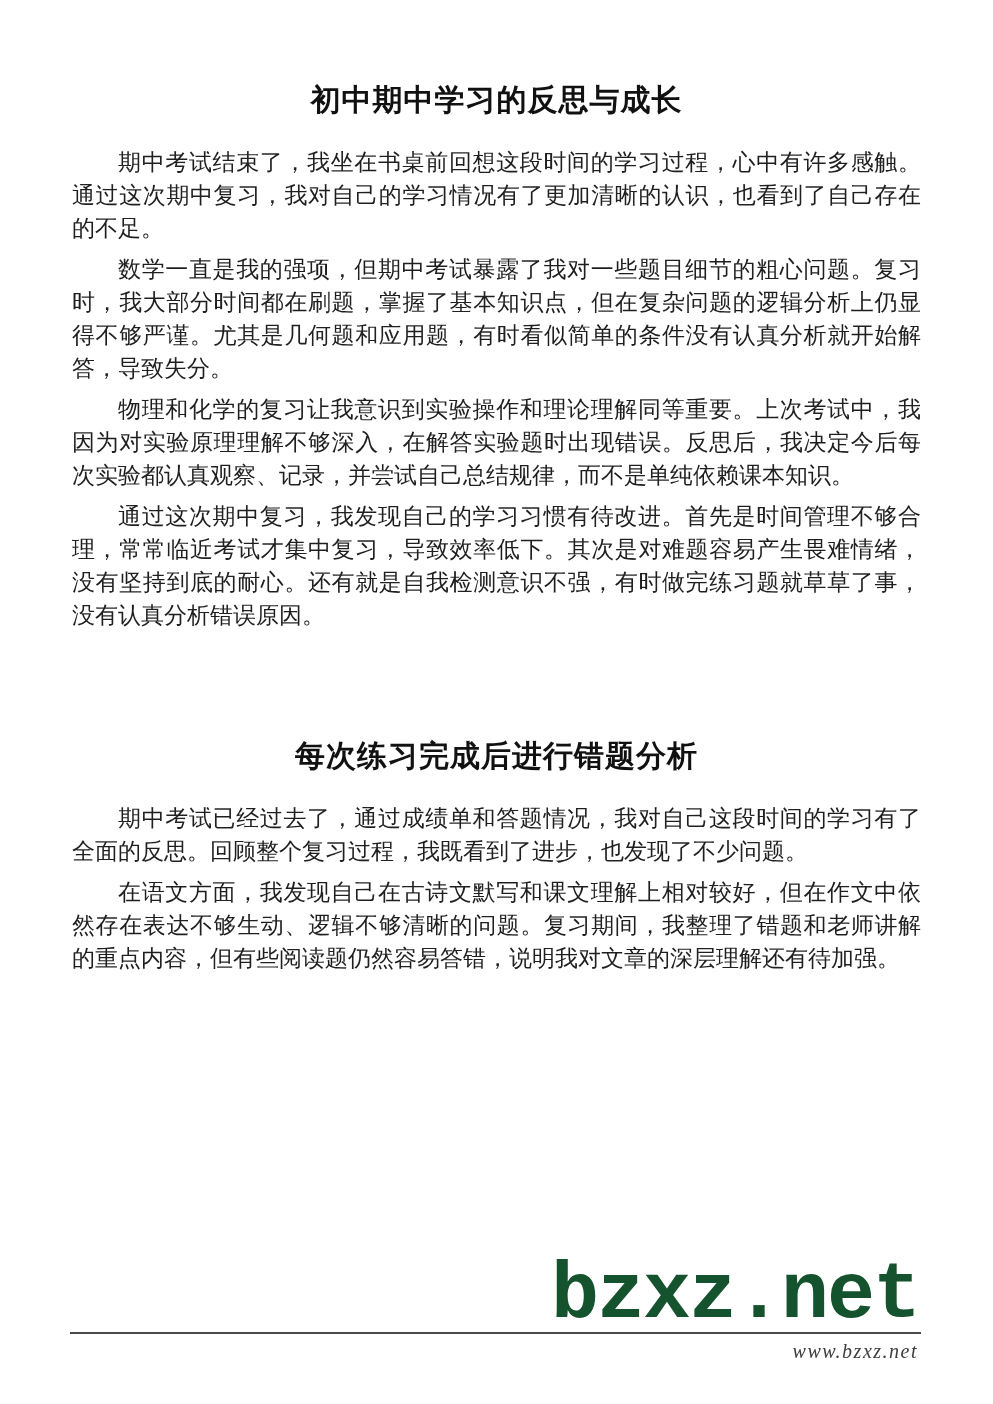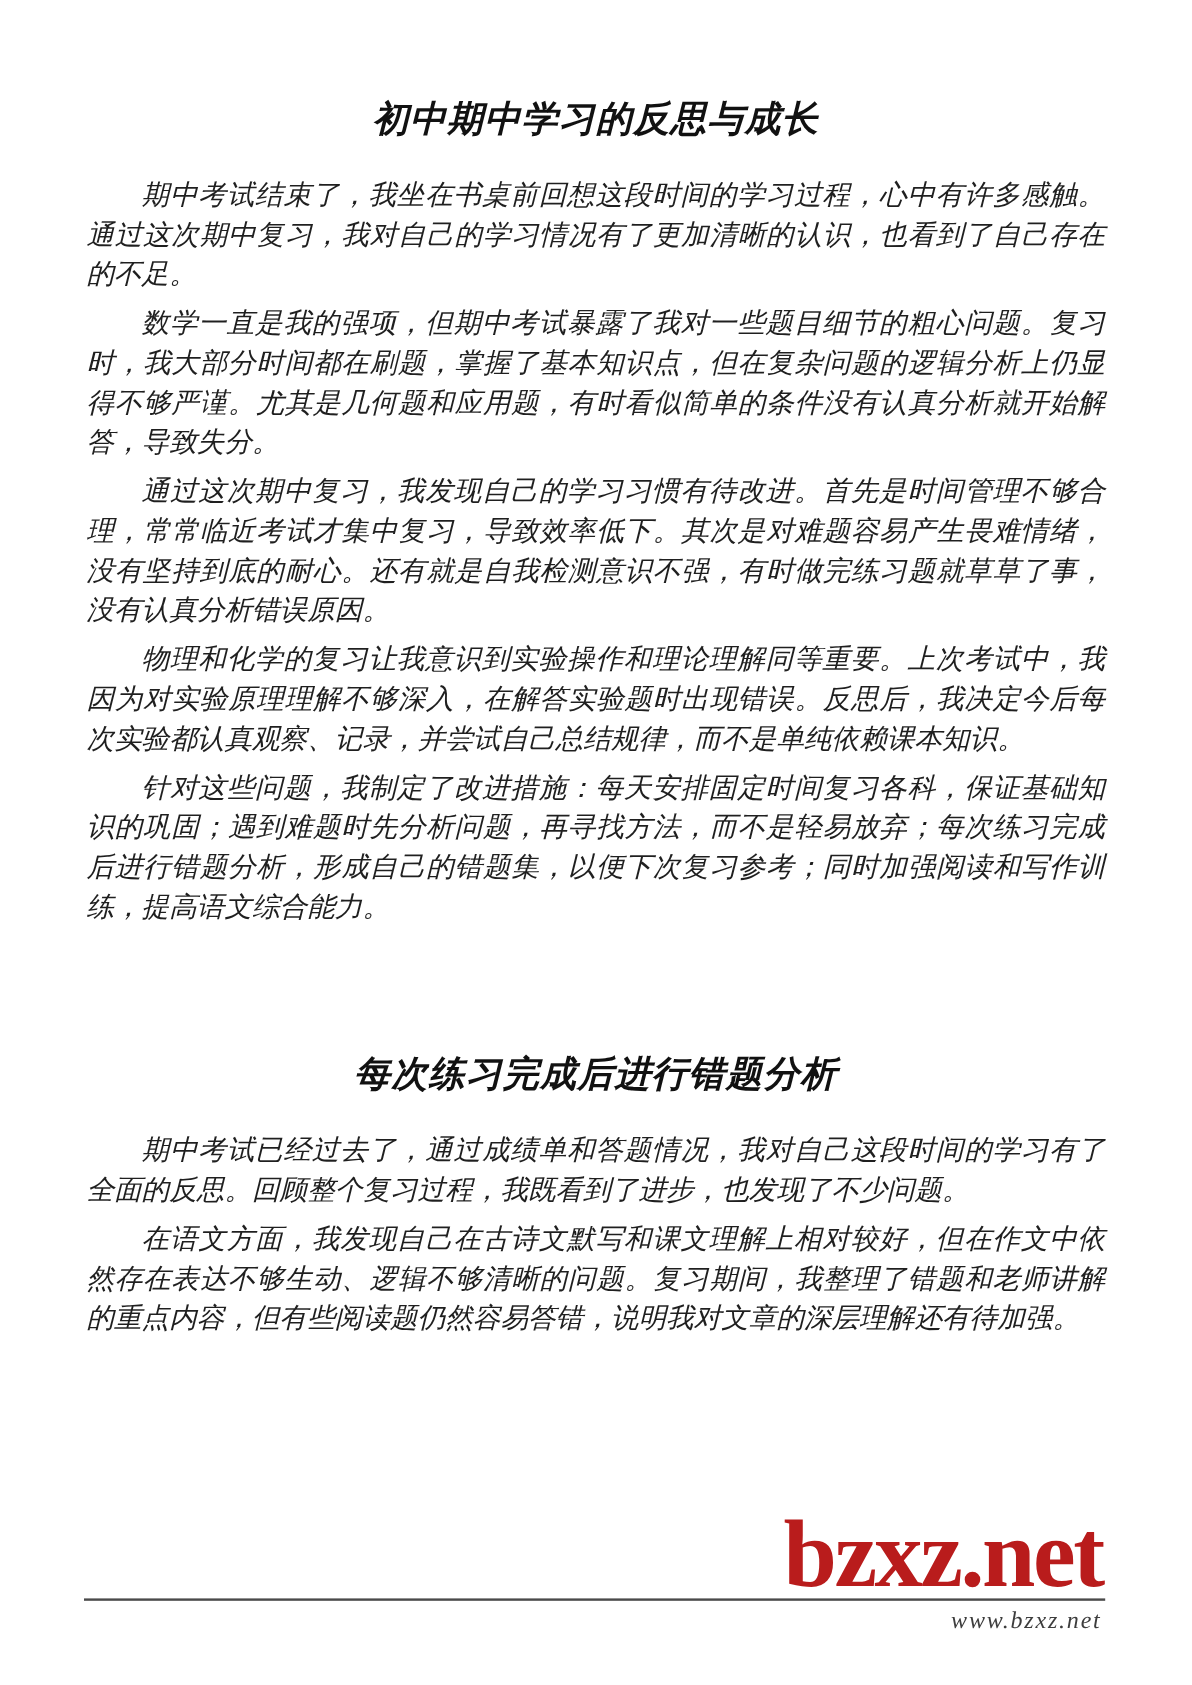--- a/index.html
+++ b/index.html
@@ -15,21 +15,20 @@
     background: #ffffff;
     box-sizing: border-box;
     padding: 80px 72px 0 72px;
     overflow: hidden;
     font-family: "Liberation Serif", "DejaVu Serif", serif;
     color: #1f1f1f;
   }
   .essay {
     position: relative;
     z-index: 1;
-    font-style: italic;
   }
   .essay-title {
     font-size: 30px;
     line-height: 40px;
     font-weight: bold;
     text-align: center;
     margin: 0 0 26px 0;
     color: #111111;
     letter-spacing: 1px;
   }
@@ -41,26 +40,26 @@
     line-height: 33px;
     text-align: justify;
     text-indent: 2em;
     margin: 0 0 8px 0;
   }
   .watermark {
     position: absolute;
     top: 1256px;
     right: 74px;
     z-index: 0;
-    font-family: Liberation Serif, serif;
+    font-family: Liberation Mono, monospace;
     font-weight: bold;
     font-size: 80px;
     line-height: 80px;
     letter-spacing: -2px;
-    color: #b91c1c;
+    color: #14532d;
     user-select: none;
   }
   .footer-divider {
     position: absolute;
     top: 1332px;
     left: 70px;
     width: 851px;
     border: none;
     border-top: 2px solid #4a4a4a;
     margin: 0;
@@ -82,23 +81,22 @@
 <body>
 
 <div class="page">
 
   <div class="watermark">bzxz.net</div>
 
   <section class="essay essay-1">
     <h1 class="essay-title">初中期中学习的反思与成长</h1>
     <p class="body-para">期中考试结束了，我坐在书桌前回想这段时间的学习过程，心中有许多感触。通过这次期中复习，我对自己的学习情况有了更加清晰的认识，也看到了自己存在的不足。</p>
     <p class="body-para">数学一直是我的强项，但期中考试暴露了我对一些题目细节的粗心问题。复习时，我大部分时间都在刷题，掌握了基本知识点，但在复杂问题的逻辑分析上仍显得不够严谨。尤其是几何题和应用题，有时看似简单的条件没有认真分析就开始解答，导致失分。</p>
+    <p class="body-para">物理和化学的复习让我意识到实验操作和理论理解同等重要。上次考试中，我因为对实验原理理解不够深入，在解答实验题时出现错误。反思后，我决定今后每次实验都认真观察、记录，并尝试自己总结规律，而不是单纯依赖课本知识。</p>
     <p class="body-para">通过这次期中复习，我发现自己的学习习惯有待改进。首先是时间管理不够合理，常常临近考试才集中复习，导致效率低下。其次是对难题容易产生畏难情绪，没有坚持到底的耐心。还有就是自我检测意识不强，有时做完练习题就草草了事，没有认真分析错误原因。</p>
-    <p class="body-para">物理和化学的复习让我意识到实验操作和理论理解同等重要。上次考试中，我因为对实验原理理解不够深入，在解答实验题时出现错误。反思后，我决定今后每次实验都认真观察、记录，并尝试自己总结规律，而不是单纯依赖课本知识。</p>
-    <p class="body-para">针对这些问题，我制定了改进措施：每天安排固定时间复习各科，保证基础知识的巩固；遇到难题时先分析问题，再寻找方法，而不是轻易放弃；每次练习完成后进行错题分析，形成自己的错题集，以便下次复习参考；同时加强阅读和写作训练，提高语文综合能力。</p>
   </section>
 
   <section class="essay essay-2">
     <h1 class="essay-title">每次练习完成后进行错题分析</h1>
     <p class="body-para">期中考试已经过去了，通过成绩单和答题情况，我对自己这段时间的学习有了全面的反思。回顾整个复习过程，我既看到了进步，也发现了不少问题。</p>
     <p class="body-para">在语文方面，我发现自己在古诗文默写和课文理解上相对较好，但在作文中依然存在表达不够生动、逻辑不够清晰的问题。复习期间，我整理了错题和老师讲解的重点内容，但有些阅读题仍然容易答错，说明我对文章的深层理解还有待加强。</p>
   </section>
 
   <hr class="footer-divider">
   <div class="footer-url">www.bzxz.net</div>

